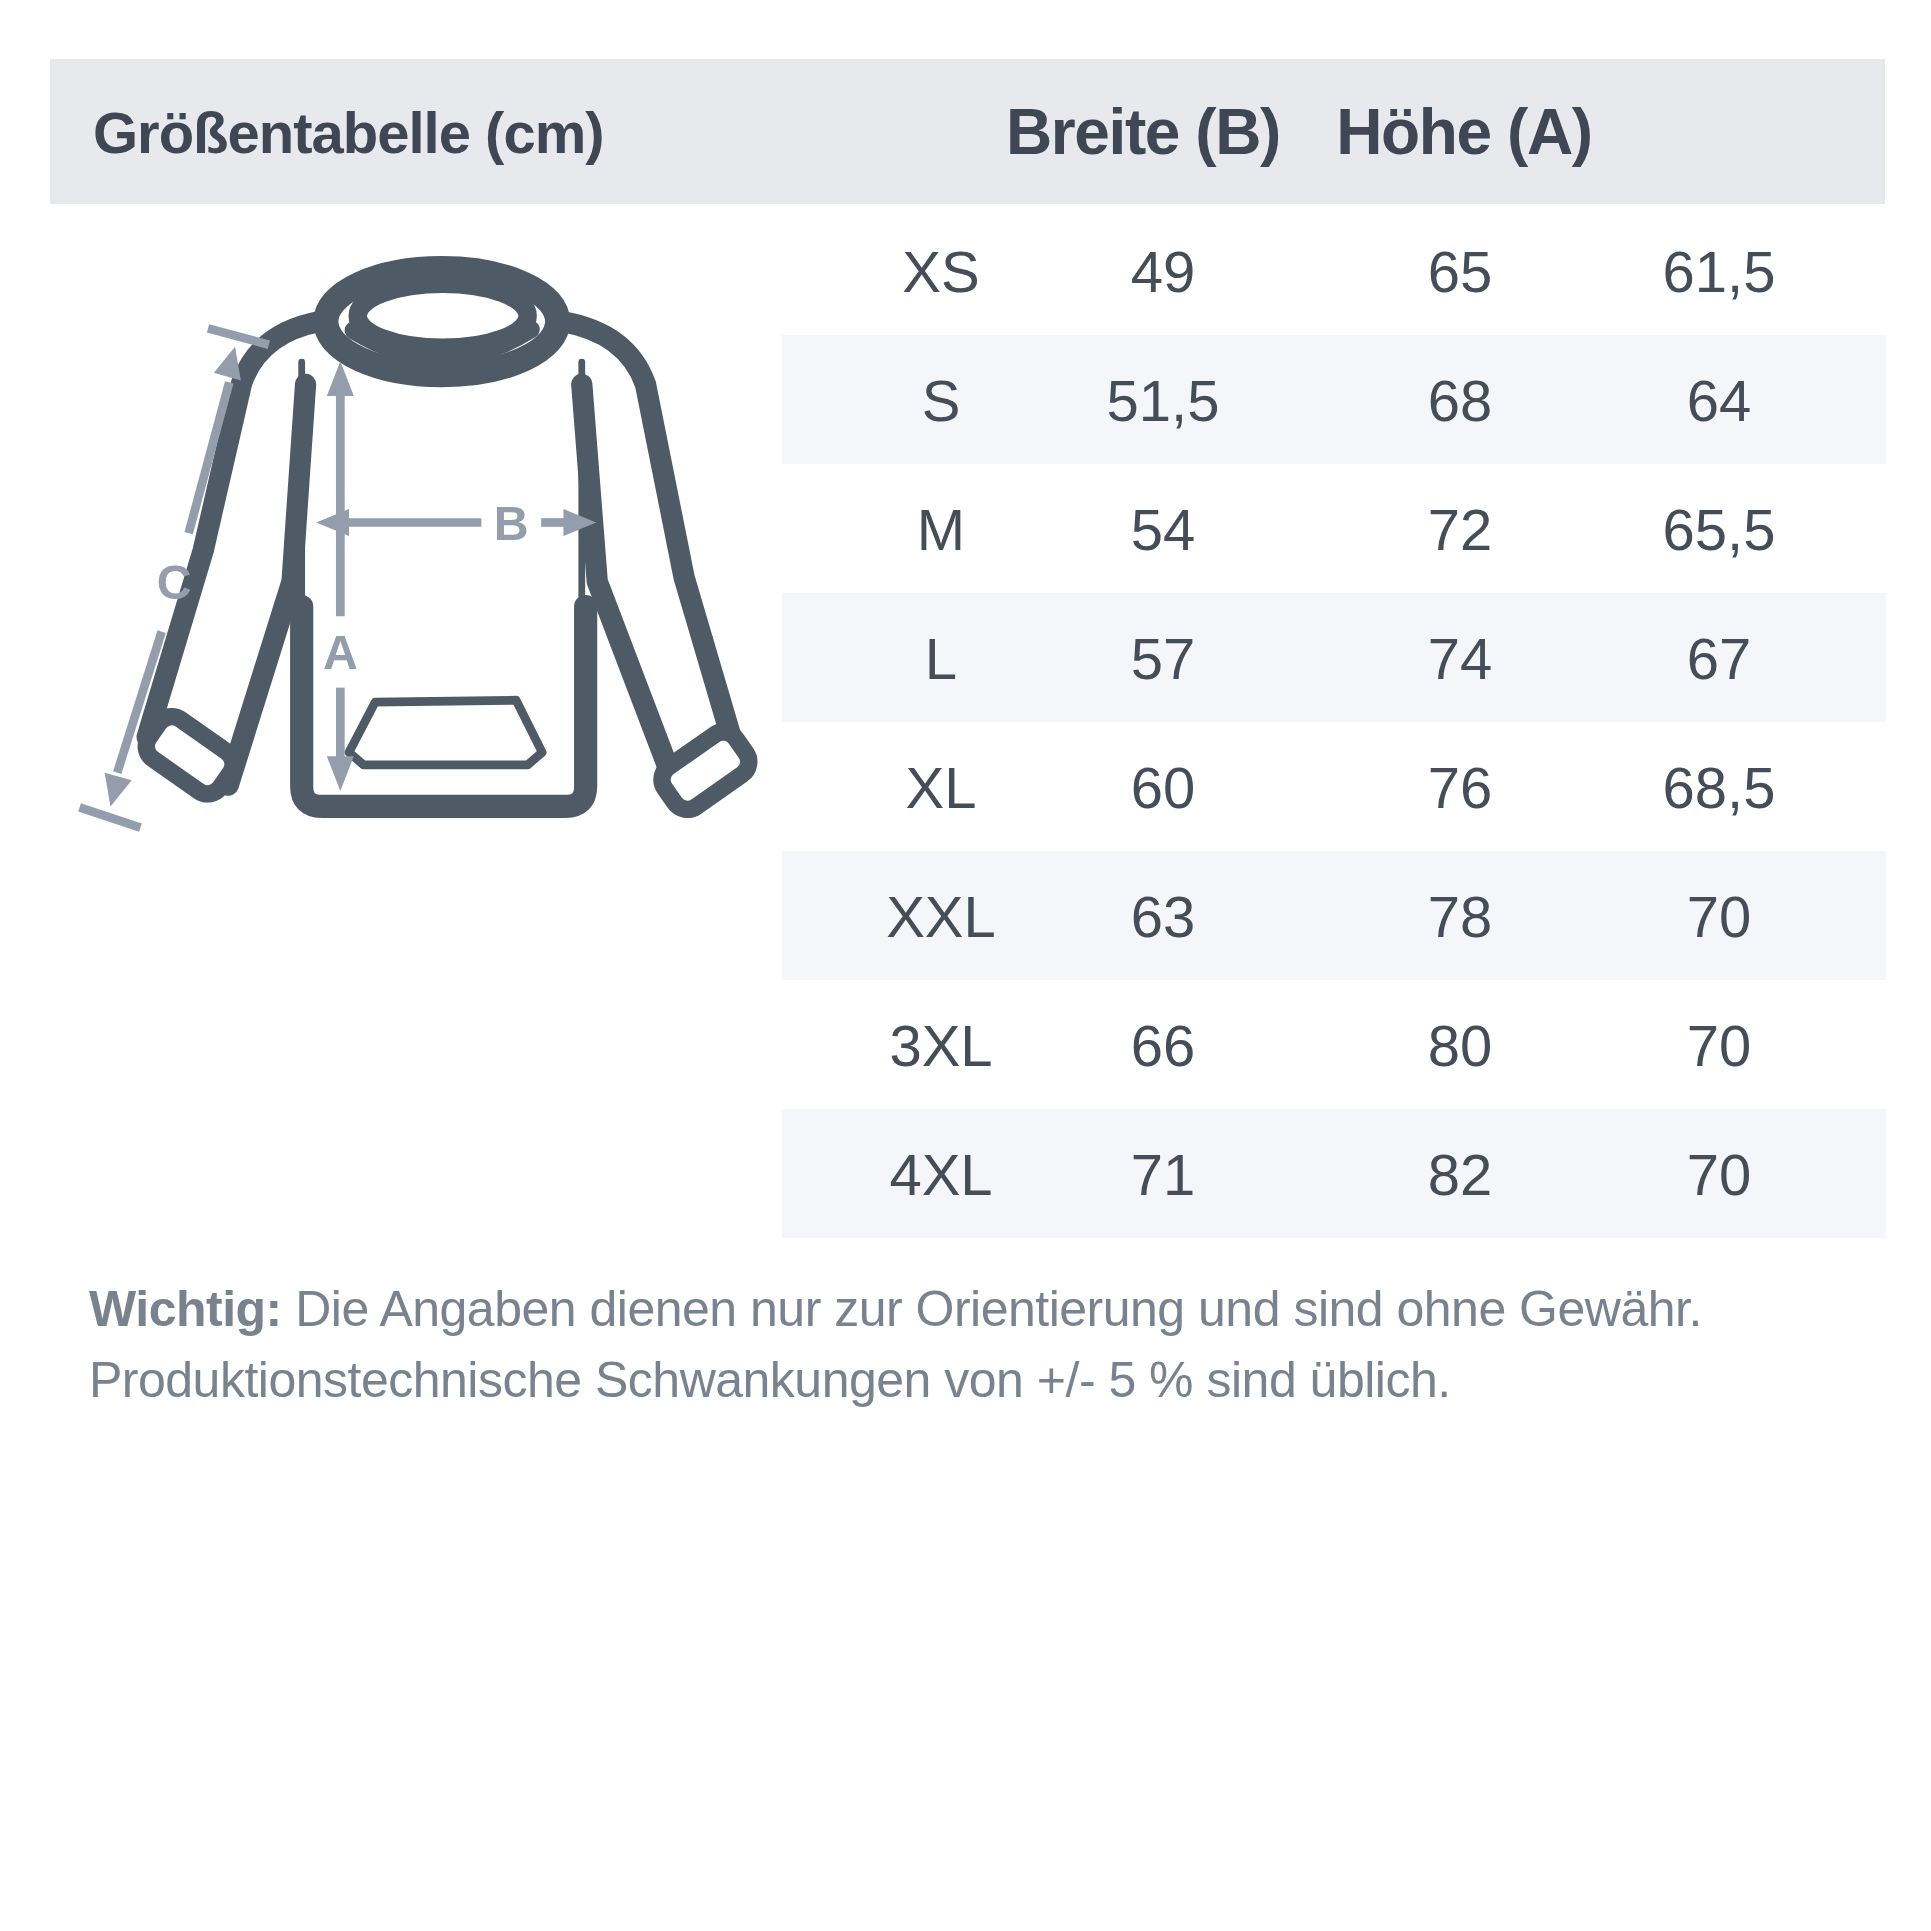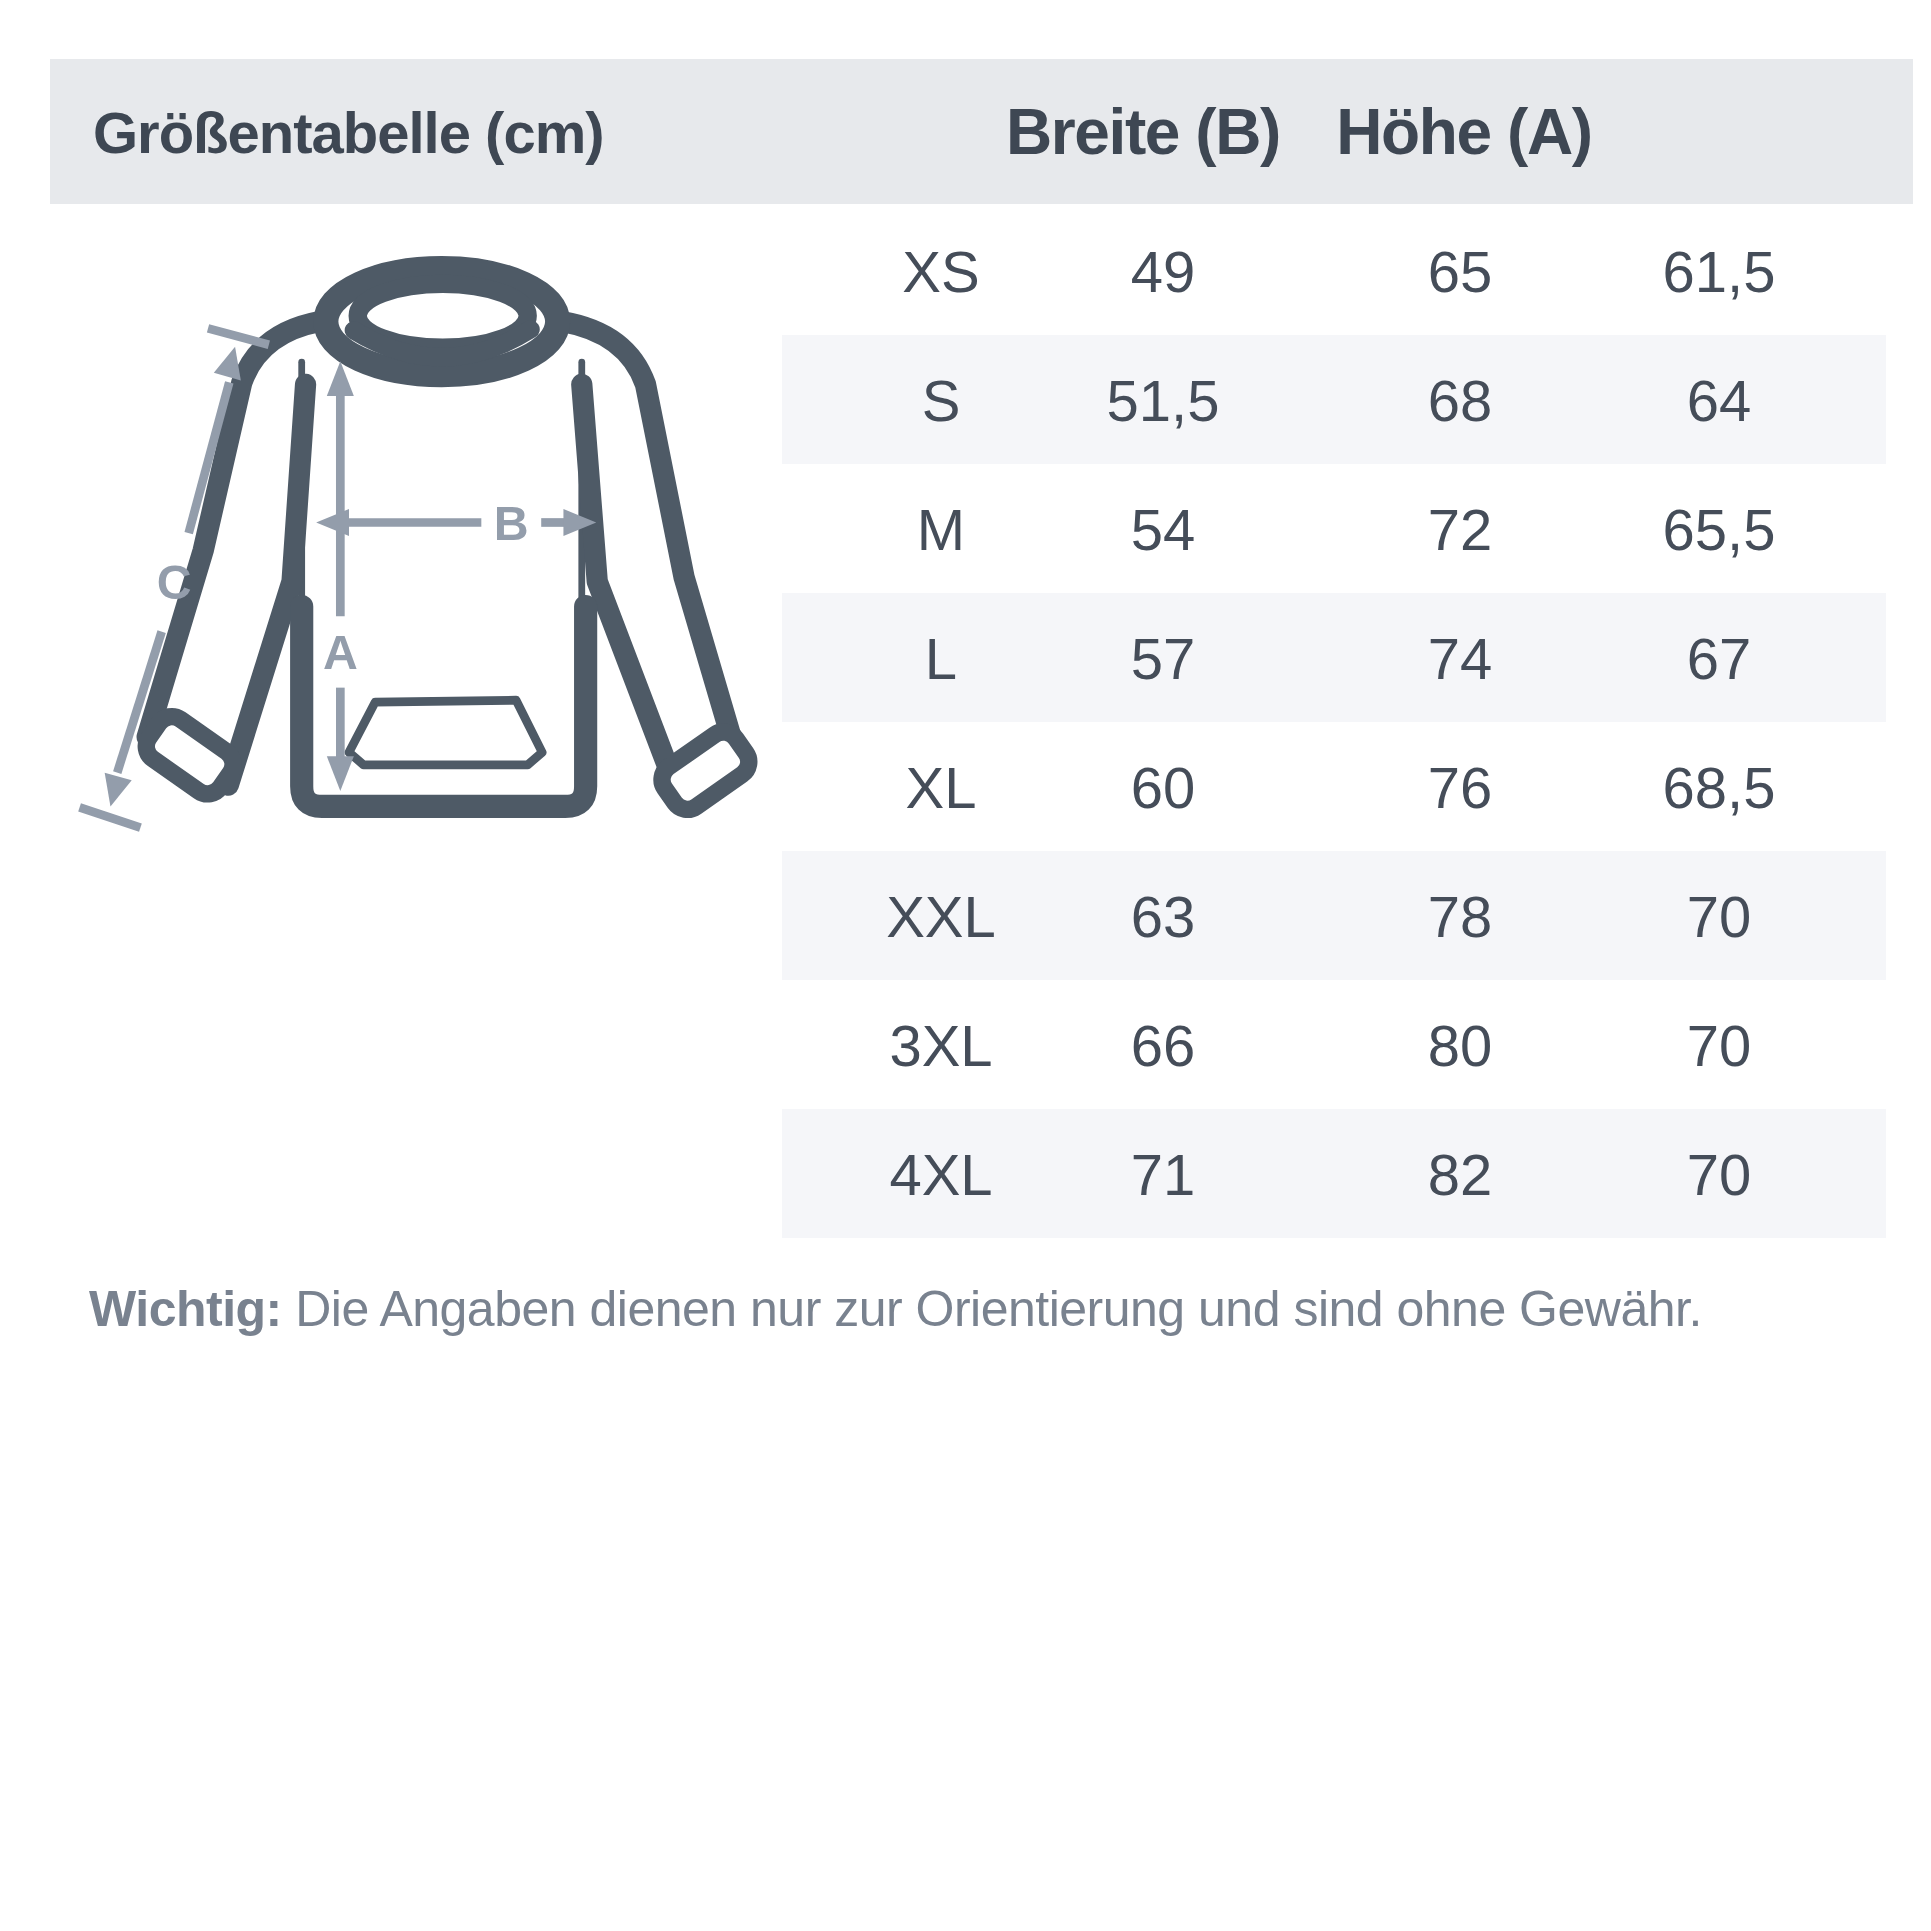--- a/index.html
+++ b/index.html
@@ -1,20 +1,20 @@
 <!DOCTYPE html>
 <html style="--page-bg: #ffffff; --header-bg: #e7e9ec; --dark: #3e4753; --alt: #f5f6f9; --cell: #454d59; --outline: #4e5a66; --arrow: #939dab; --foot: #79828f;"><head>
 <meta charset="utf-8">
 <style>
   html,body{margin:0;padding:0;background:#fff;}
   .canvas{position:relative;width:1931px;height:1931px;background:var(--page-bg,#ffffff);
           font-family:"Liberation Sans",sans-serif;overflow:hidden;}
 
   
-  .header-bar{position:absolute;left:50px;top:59px;width:1835px;height:145px;background:var(--header-bg,#e7e9ec);padding-left:28px;}
+  .header-bar{position:absolute;left:50px;top:59px;width:1835px;height:145px;background:var(--header-bg,#e7e9ec);}
   .title{position:absolute;left:43px;top:50%;transform:translateY(-50%);
          font-size:58px;font-weight:bold;letter-spacing:-1px;color:var(--dark,#3e4753);white-space:nowrap;}
   .colheads{position:absolute;left:732px;top:0;width:1104px;height:100%;}
   .colhead{position:absolute;top:50%;transform:translate(-50%,-50%);
            font-size:64px;font-weight:bold;letter-spacing:-1.4px;color:var(--dark,#3e4753);white-space:nowrap;}
   .h1{left:361px}.h2{left:682px}.h3{left:923px}
 
   
   .rows{position:absolute;left:782px;top:206px;width:1104px;}
   .row{position:relative;height:129px;}
@@ -141,16 +141,17 @@
     <polygon class="arrowhead" points="74,605 96,578 68,570"></polygon>
     <line class="arrowline" x1="175" y1="110" x2="238" y2="127"></line>
     <line class="arrowline" x1="42" y1="606" x2="105" y2="627"></line>
     <text class="diagram-label" x="140" y="390">C</text>
   </svg>
 
   <div class="note">
     <div class="note-line">
       <span class="note-bold">Wichtig:</span><span>Die Angaben dienen nur zur Orientierung und sind ohne Gewähr.</span>
     </div>
+    <div class="note-line">Produktionstechnische Schwankungen von +/- 5 % sind üblich.</div>
   </div>
 
 </div>
 
 
 </body></html>

